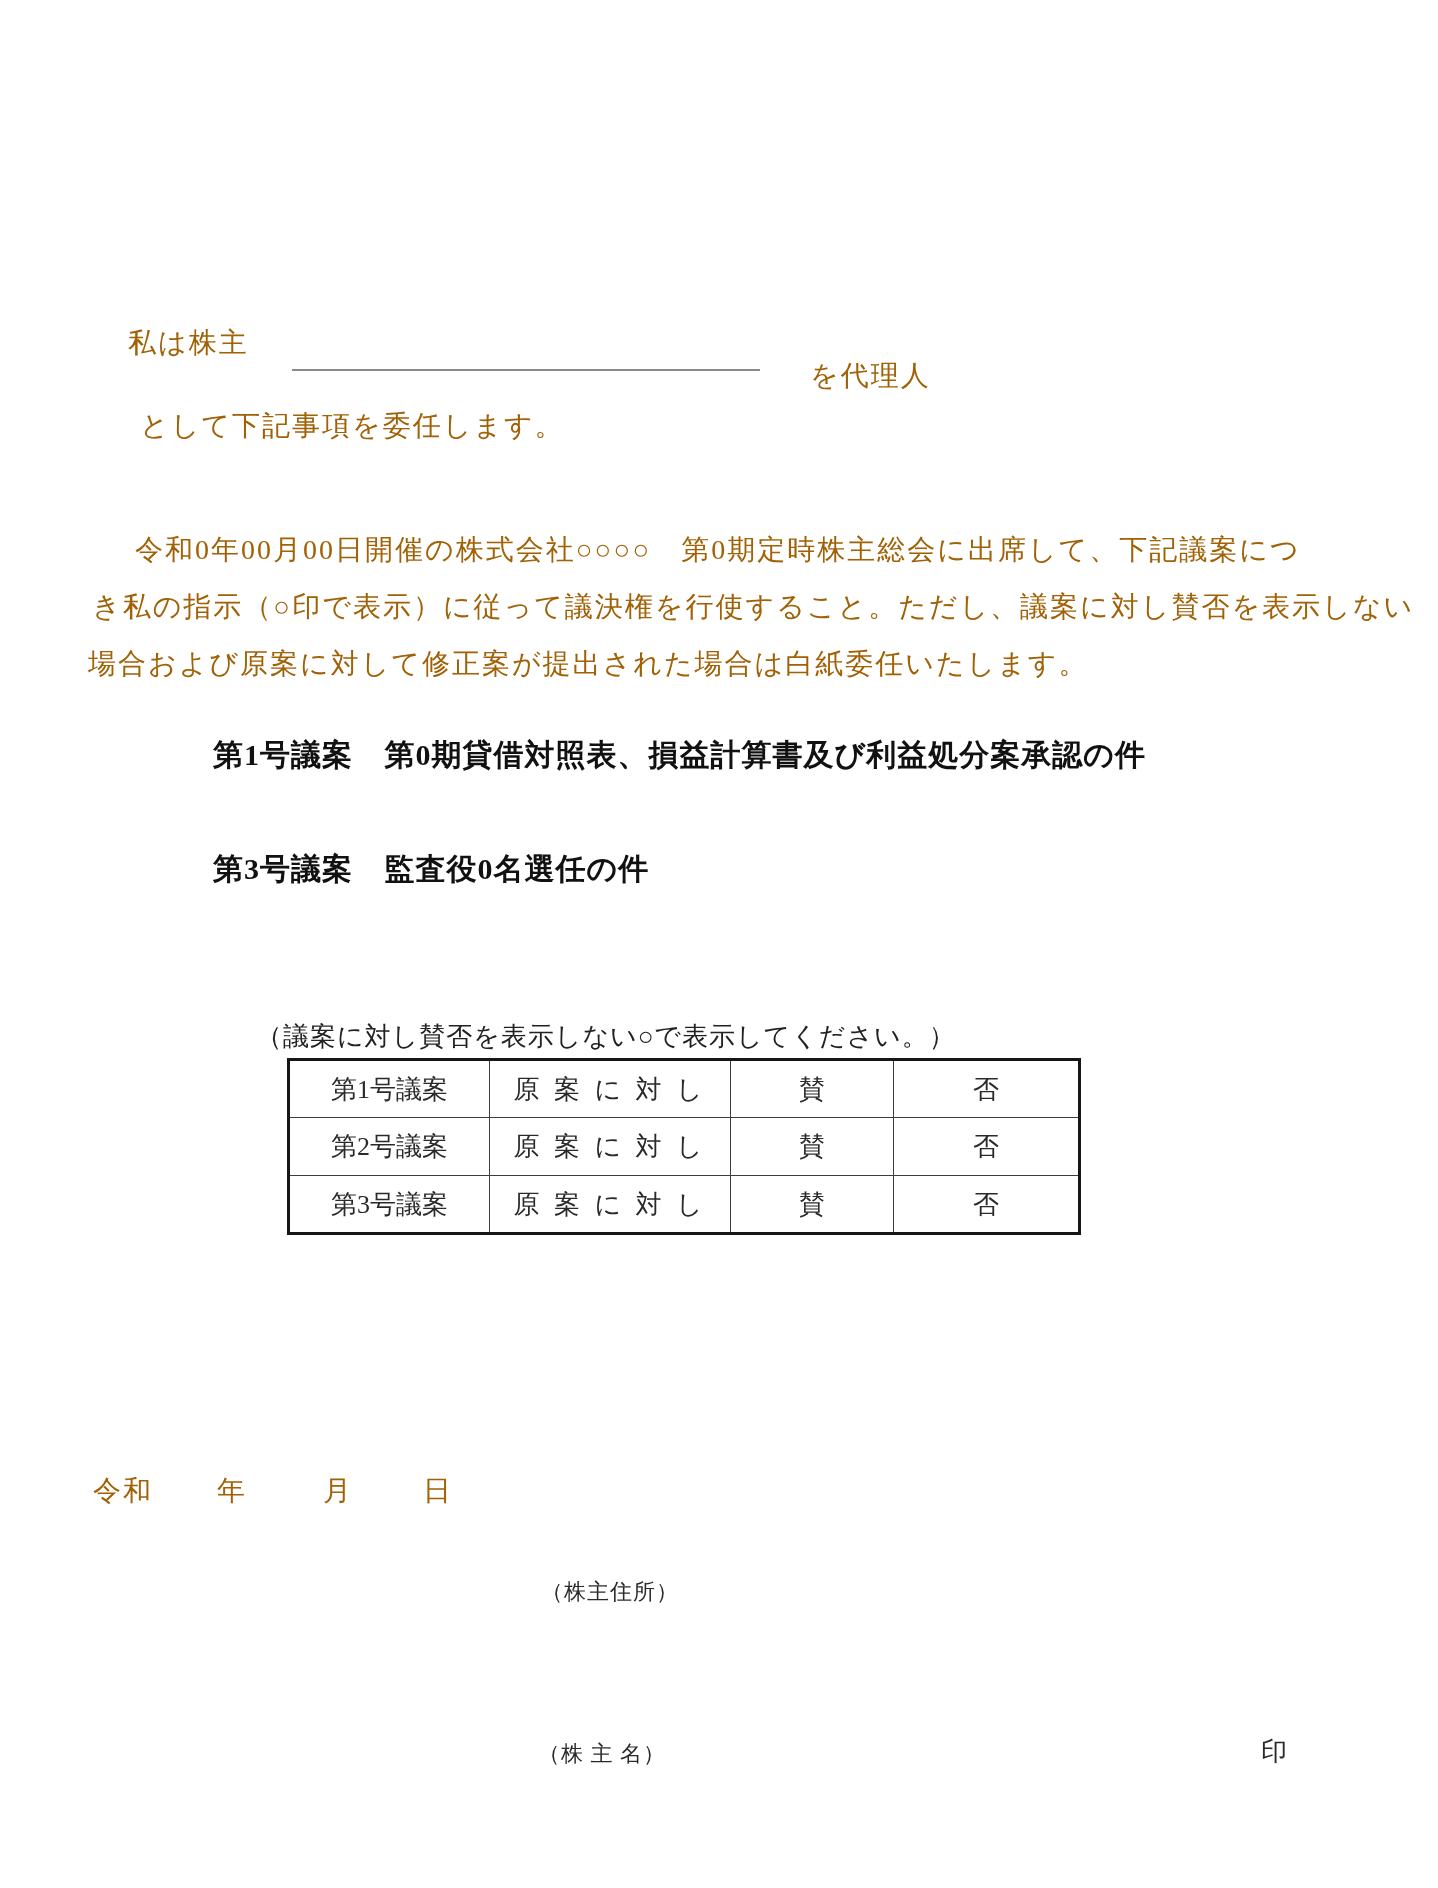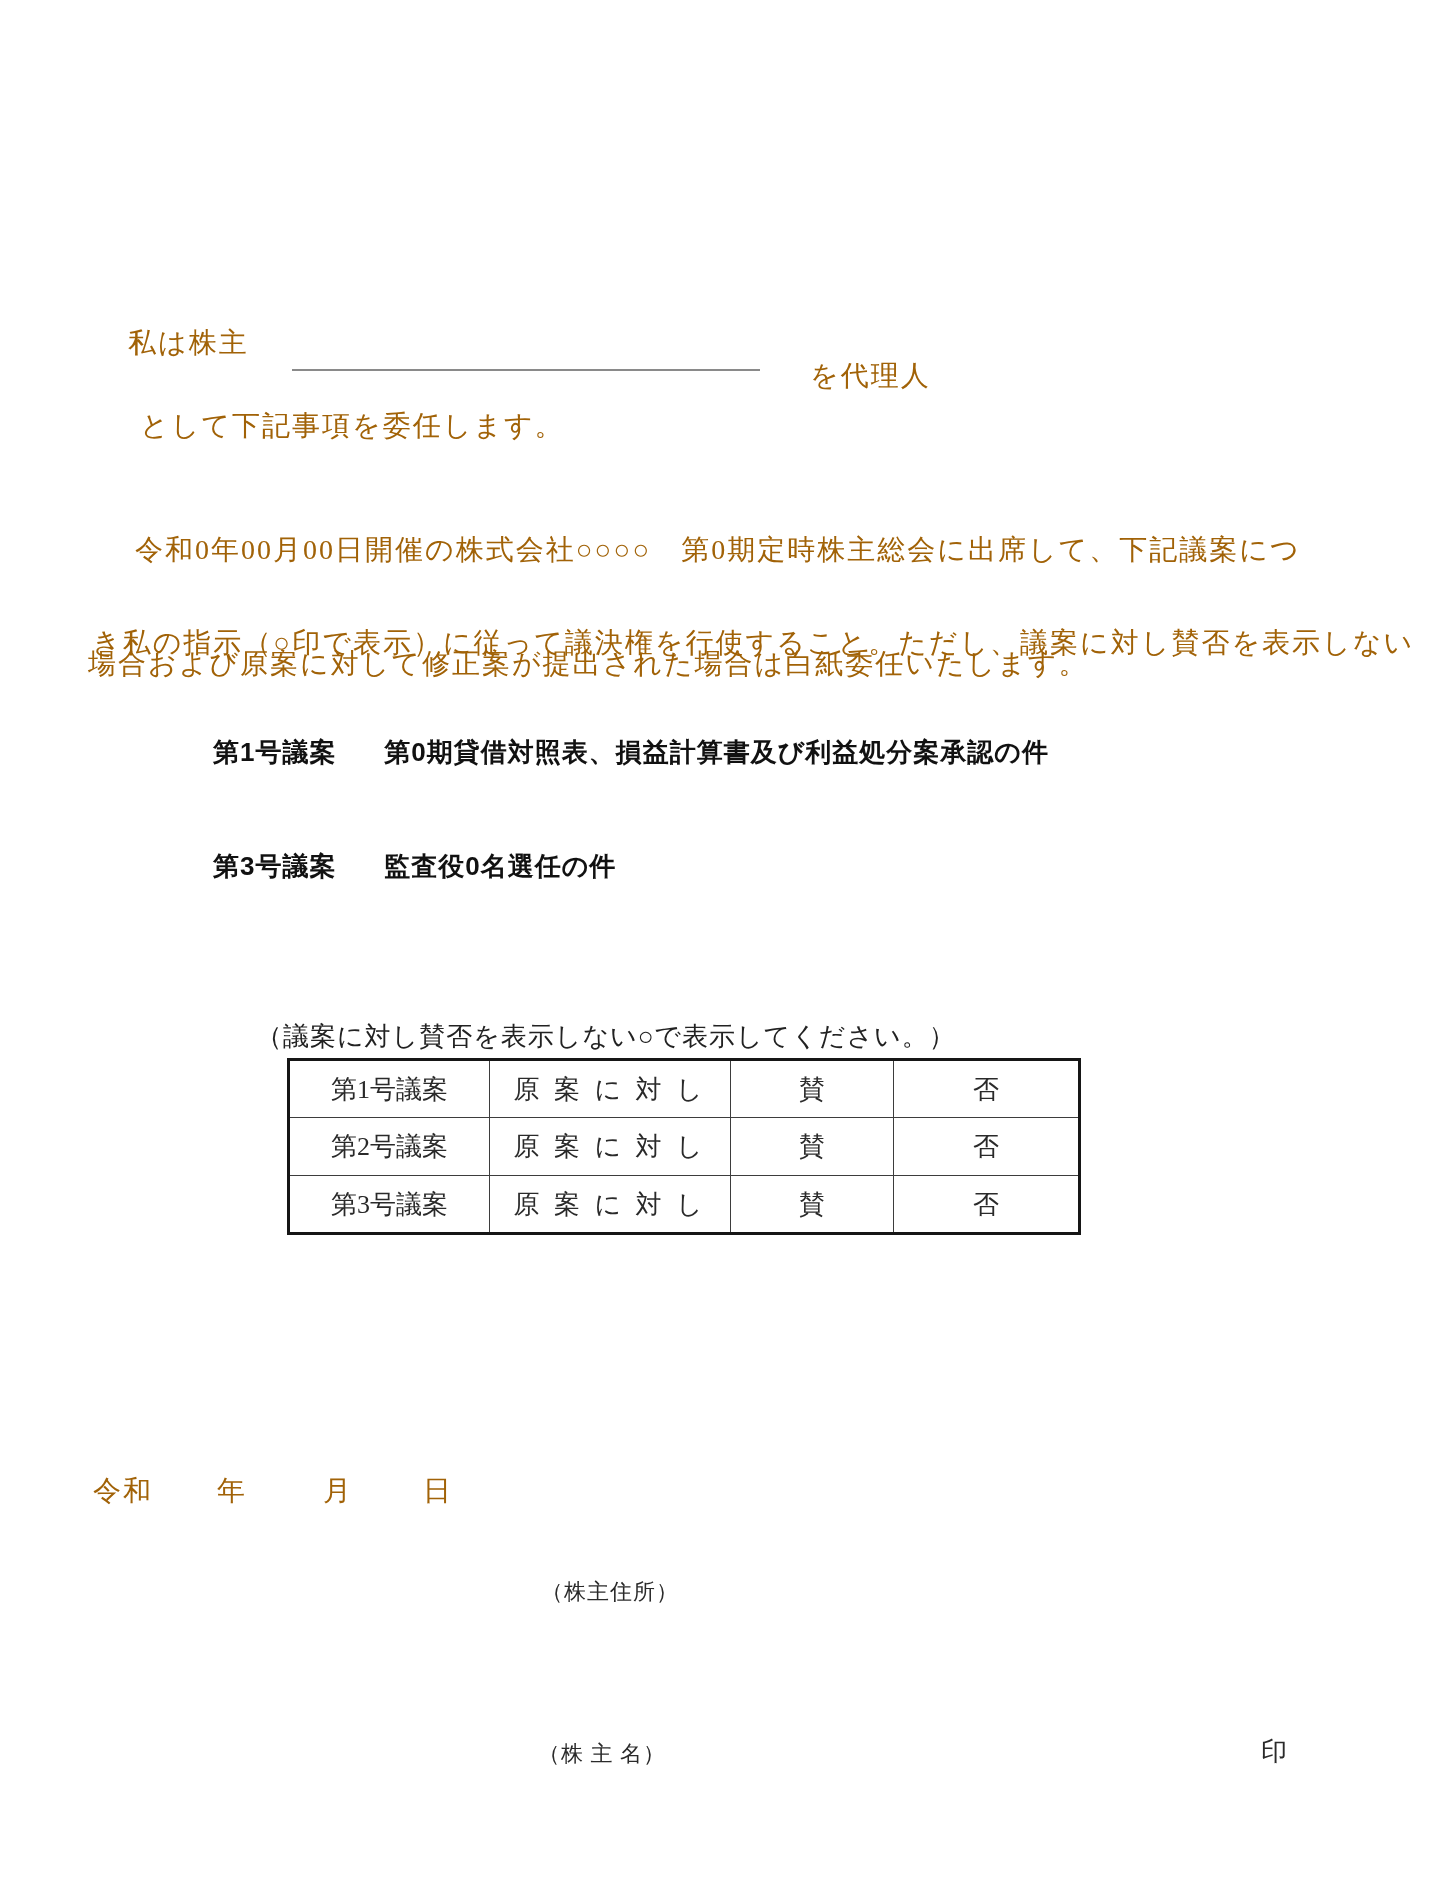--- a/index.html
+++ b/index.html
@@ -28,29 +28,29 @@
   .intro-suffix { left: 810px; top: 324px; margin-top: 33px; }
   .fill-line {
     position: absolute;
     left: 292px; top: 369px;
     width: 468px; height: 2px;
     background: #8a8a8a;
   }
   .intro-line2 { left: 92px; top: 407px; margin-left: 48px; }
 
   .body-line1 { left: 135px; top: 531px; }
-  .body-line2 { left: 92px;  top: 588px; margin-top: 36px; }
+  .body-line2 { left: 92px;  top: 588px; }
   .body-line3 { left: 88px;  top: 645px; }
 
   .agenda-row {
     position: absolute;
     left: 213px;
-    font-family: Liberation Sans, sans-serif;
+    font-family: Liberation Serif, serif;
     font-weight: 700;
-    font-size: 26px;
+    font-size: 30px;
     letter-spacing: 1px;
     color: #111;
     white-space: nowrap;
   }
   .agenda-1 { top: 735px; }
   .agenda-2 { top: 792px; }
   .agenda-3 { top: 849px; }
   .agenda-label { display: inline-block; min-width: 163px; }
 
   .table-note { left: 256px; top: 1019px; font-size: 26px; letter-spacing: 1px; color: #222; }

